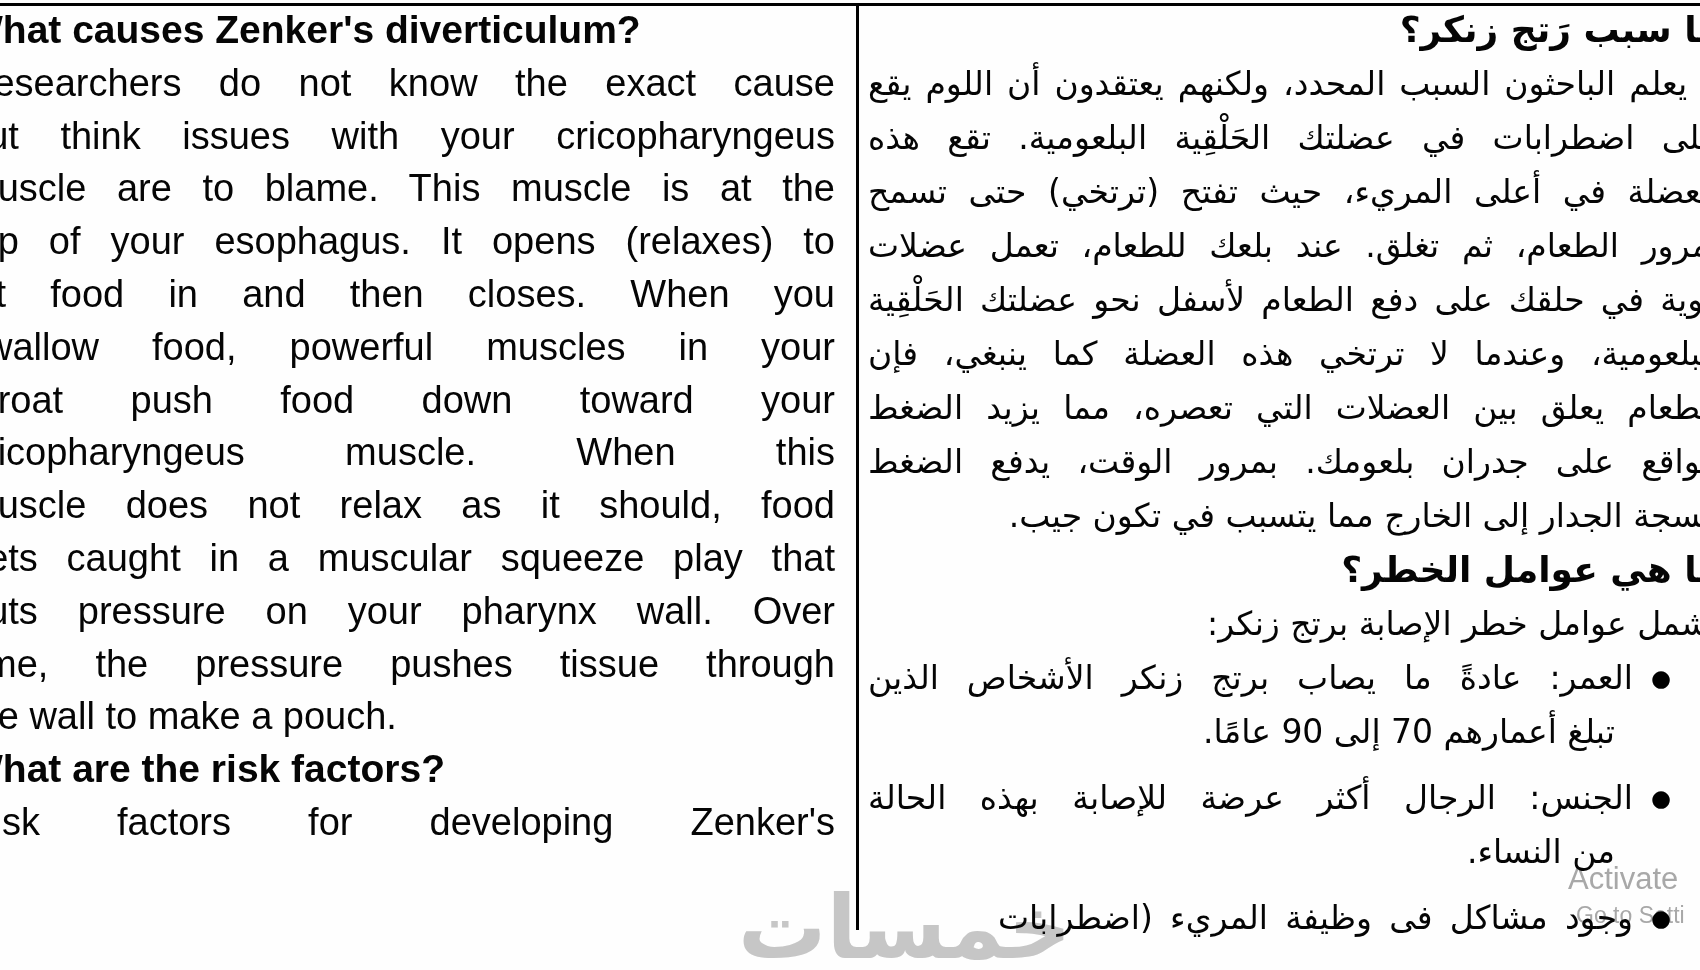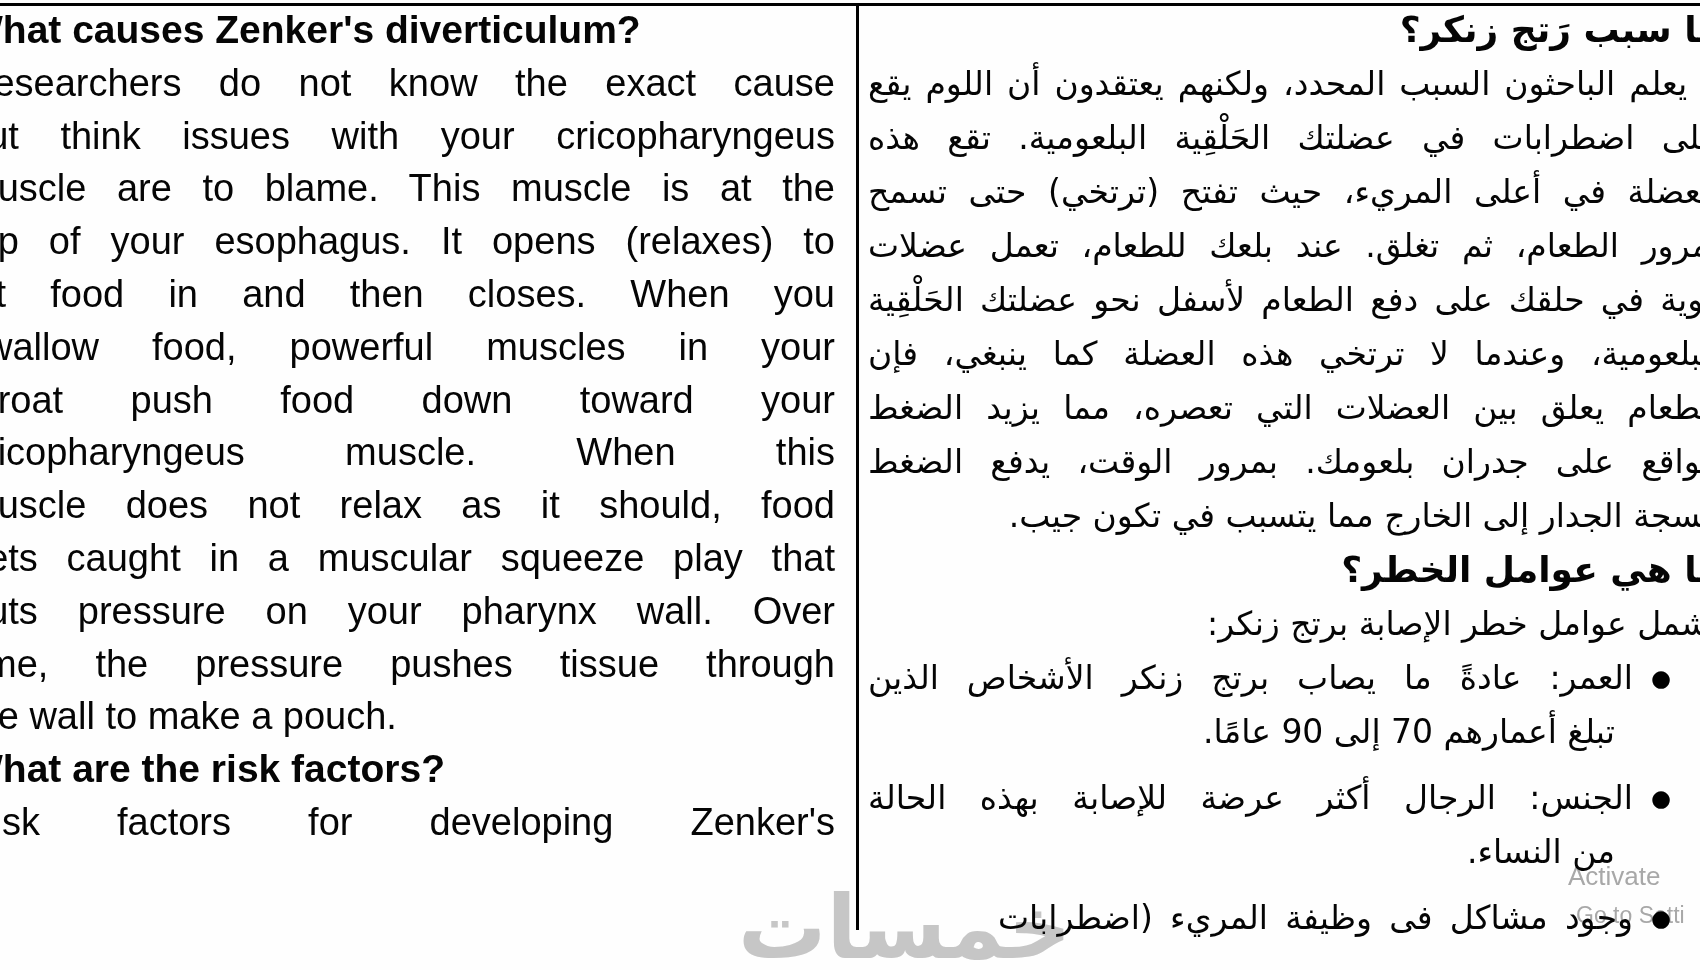--- a/index.html
+++ b/index.html
@@ -21,21 +21,21 @@
   .col-ar .short{padding-left:130px;}
   .col-ar .gap{margin-top:12px;}
   .col-ar .bullet{position:absolute;right:49px;top:0;font-size:23px;line-height:54px;color:#000;}
 
   .j{text-align:justify !important;text-align-last:justify;}
 
   .khamsat{position:absolute;left:738px;top:884px;z-index:2;direction:rtl;
     font-family:"DejaVu Sans",sans-serif;font-weight:700;font-size:88px;line-height:1;
     color:#c6c6c6;}
   .act{position:absolute;z-index:1;font-family:"Liberation Sans",sans-serif;color:#a8a8a8;white-space:nowrap;}
-  .act1{left:1568px;top:861px;font-size:26px;}
+  .act1{left:1568px;top:861px;font-size:31px;}
   .act2{left:1576px;top:902px;font-size:23px;}
 </style>
 </head>
 <body>
 
 <div id="screen">
   <div class="top-border"></div>
   <div class="divider"></div>
 
   <div class="col col-en">

